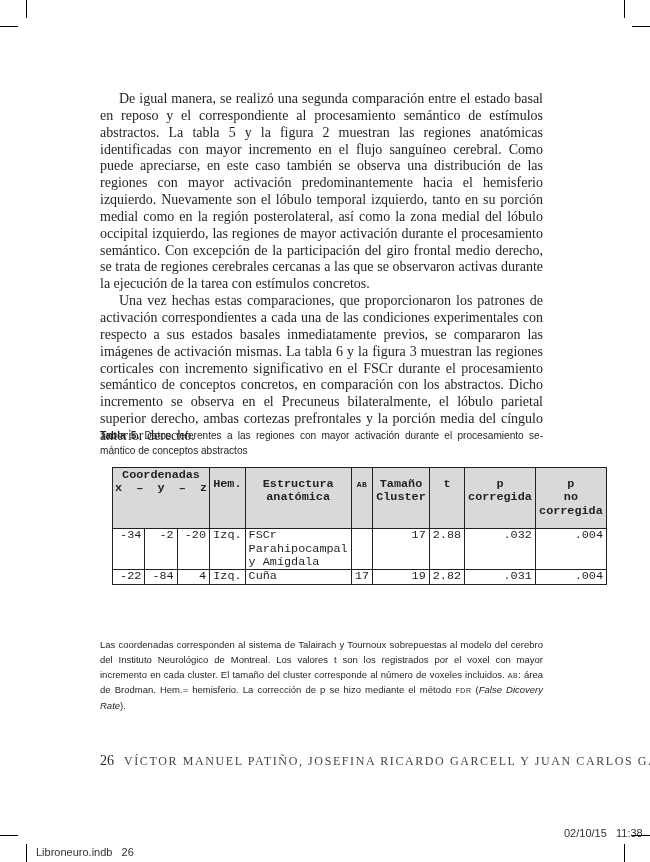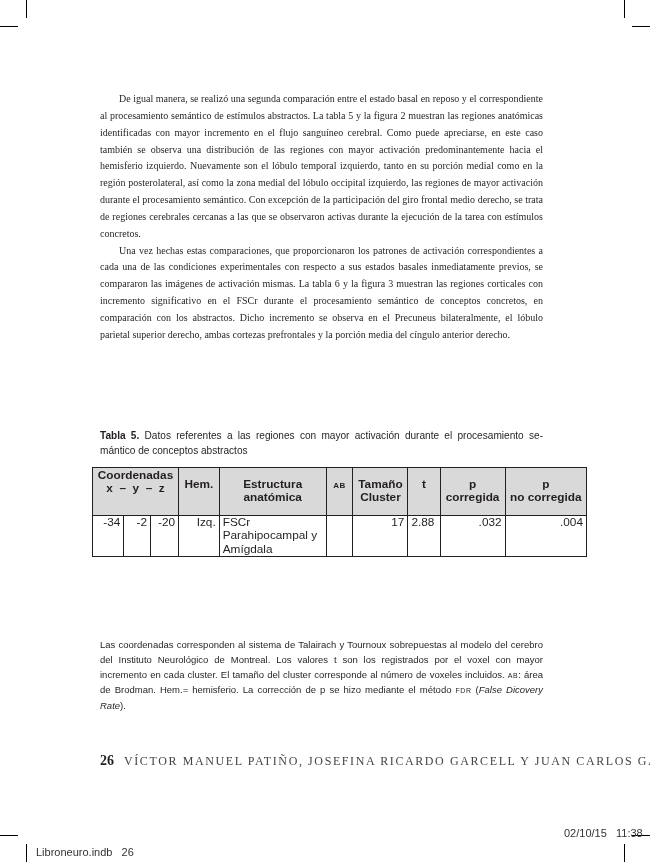--- a/index.html
+++ b/index.html
@@ -1,52 +1,52 @@
 <!DOCTYPE html>
 <html><head>
 <meta charset="utf-8">
 <style>
   html, body { margin:0; padding:0; background:#ffffff; }
   body { width:650px; height:862px; position:relative; overflow:hidden; color:#231f20; }
   .crop { position:absolute; background:#000; }
   .body-text {
     position:absolute; left:100px; top:91px; width:443px;
-    font-family:"Liberation Serif", serif; font-size:10px; line-height:16.85px;
+    font-family:"Liberation Serif", serif; font-size:14px; line-height:16.85px;
     text-align:justify; hyphens:manual;
   }
   .body-text p { margin:0; text-indent:19px; }
   .caption {
     position:absolute; left:100px; top:429px; width:443px;
     font-family:"Liberation Sans", sans-serif; font-size:10.1px; line-height:14.5px;
     text-align:justify;
   }
   .caption b { font-weight:bold; }
   table.data {
-    position:absolute; left:92px; top:467px; width:495px;
-    border-collapse:collapse; font-family:Liberation Sans, sans-serif; font-size:11.8px;
+    position:absolute; left:112px; top:467px; width:495px;
+    border-collapse:collapse; font-family:Liberation Mono, monospace; font-size:11.8px;
     line-height:13.4px;
   }
   table.data th, table.data td { border:1px solid #231f20; padding:0 3px; vertical-align:top; }
   table.data thead th { background:#d9d9d9; font-weight:bold; text-align:center; padding:10px 3px; }
   table.data th.coord { padding:1px 2px; }
   table.data td.num { text-align:right; }
   table.data td.center { text-align:right; }
   table.data td.left { text-align:left; }
   .sc { font-size:8px; letter-spacing:0.5px; }
   .note {
     position:absolute; left:100px; top:638px; width:443px;
     font-family:"Liberation Sans", sans-serif; font-size:9.5px; line-height:14.8px;
     text-align:justify;
   }
   .note .sc { font-size:7px; }
   .footer {
     position:absolute; left:100px; top:751px; font-family:"Liberation Serif", serif;
     white-space:nowrap;
   }
-  .footer .page-num { font-weight:bold; font-size:14px; margin-right:6px; }
+  .footer .page-num { font-weight:normal; font-size:14px; margin-right:6px; }
   .footer .authors { font-size:12px; letter-spacing:1.6px; color:#444; }
   .slug { position:absolute; font-family:"Liberation Sans", sans-serif; font-size:11px; color:#333; }
 </style>
 </head>
 <body>
 
 <div class="crop" style="left:26px;top:0;width:1px;height:18px;"></div>
 <div class="crop" style="left:0;top:26px;width:18px;height:1px;"></div>
 <div class="crop" style="left:624px;top:0;width:1px;height:18px;"></div>
 <div class="crop" style="left:632px;top:26px;width:18px;height:1px;"></div>
@@ -95,20 +95,32 @@
       <td class="num">-2</td>
       <td class="num">-20</td>
       <td class="center">Izq.</td>
       <td class="left">FSCr Parahipocampal y Amígdala</td>
       <td class="num"></td>
       <td class="num">17</td>
       <td class="left">2.88</td>
       <td class="num">.032</td>
       <td class="num">.004</td>
     </tr>
+    <tr>
+      <td class="num">-22</td>
+      <td class="num">-84</td>
+      <td class="num">4</td>
+      <td class="center">Izq.</td>
+      <td class="left">Cuña</td>
+      <td class="num">17</td>
+      <td class="num">19</td>
+      <td class="left">2.82</td>
+      <td class="num">.031</td>
+      <td class="num">.004</td>
+    </tr>
   </tbody>
 </table>
 
 <div class="note">
   <span>Las coordenadas corresponden al sistema de Talairach y Tournoux sobrepuestas al modelo del ce­rebro del Instituto Neurológico de Montreal. Los valores t son los registrados por el voxel con ma­yor incremento en cada cluster. El tamaño del cluster corresponde al número de voxeles incluidos. </span><span class="sc">AB</span><span>: área de Brodman. Hem.= hemisferio. La corrección de p se hizo mediante el método </span><span class="sc">FDR</span><span> (</span><i>False Dicovery Rate</i><span>).</span>
 </div>
 
 <div class="footer">
   <span class="page-num">26</span>
   <span class="authors">VÍCTOR MANUEL PATIÑO, JOSEFINA RICARDO GARCELL Y JUAN CARLOS GARCÍA</span>

